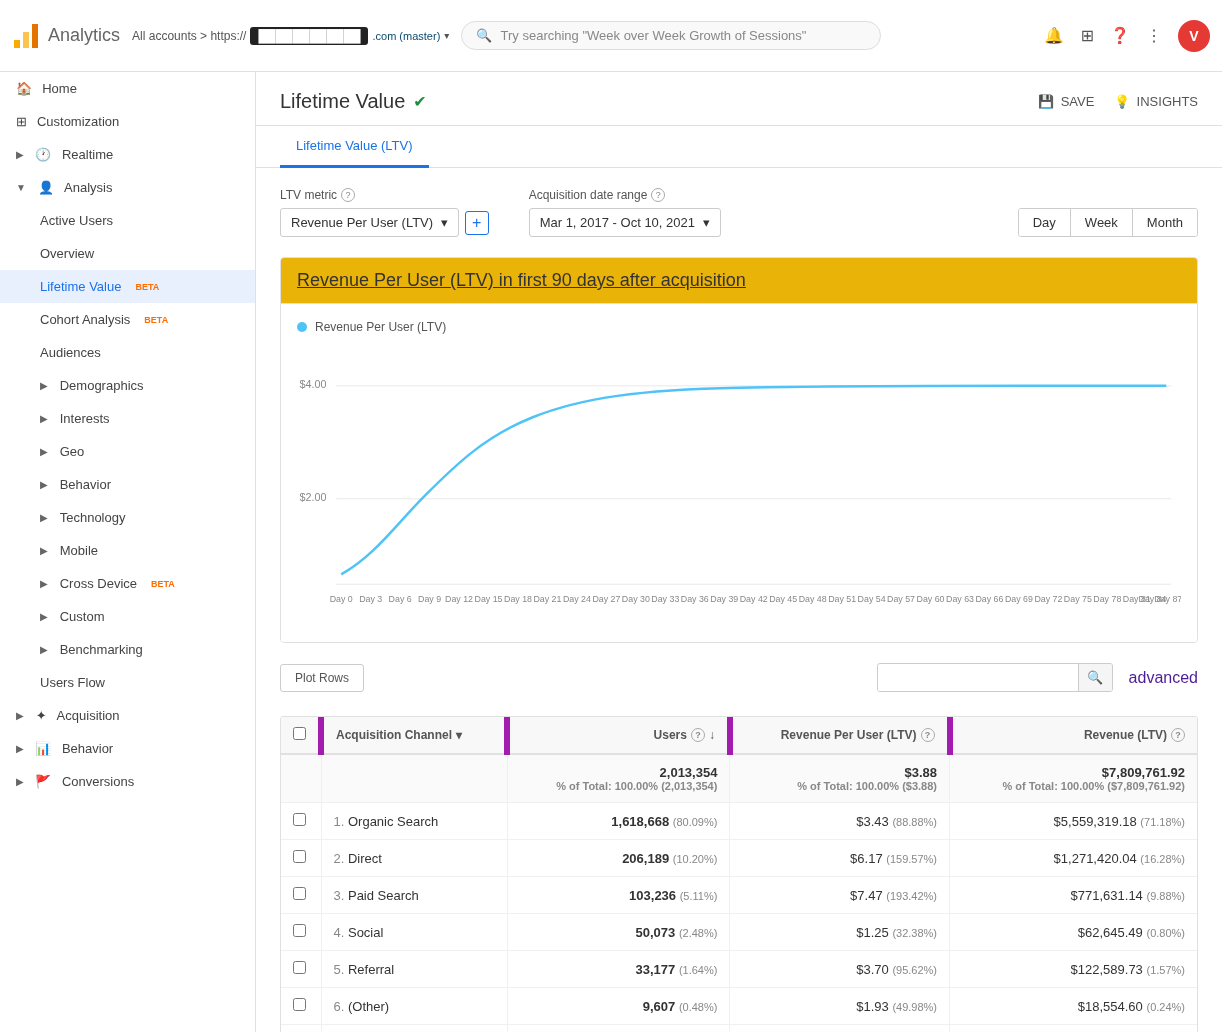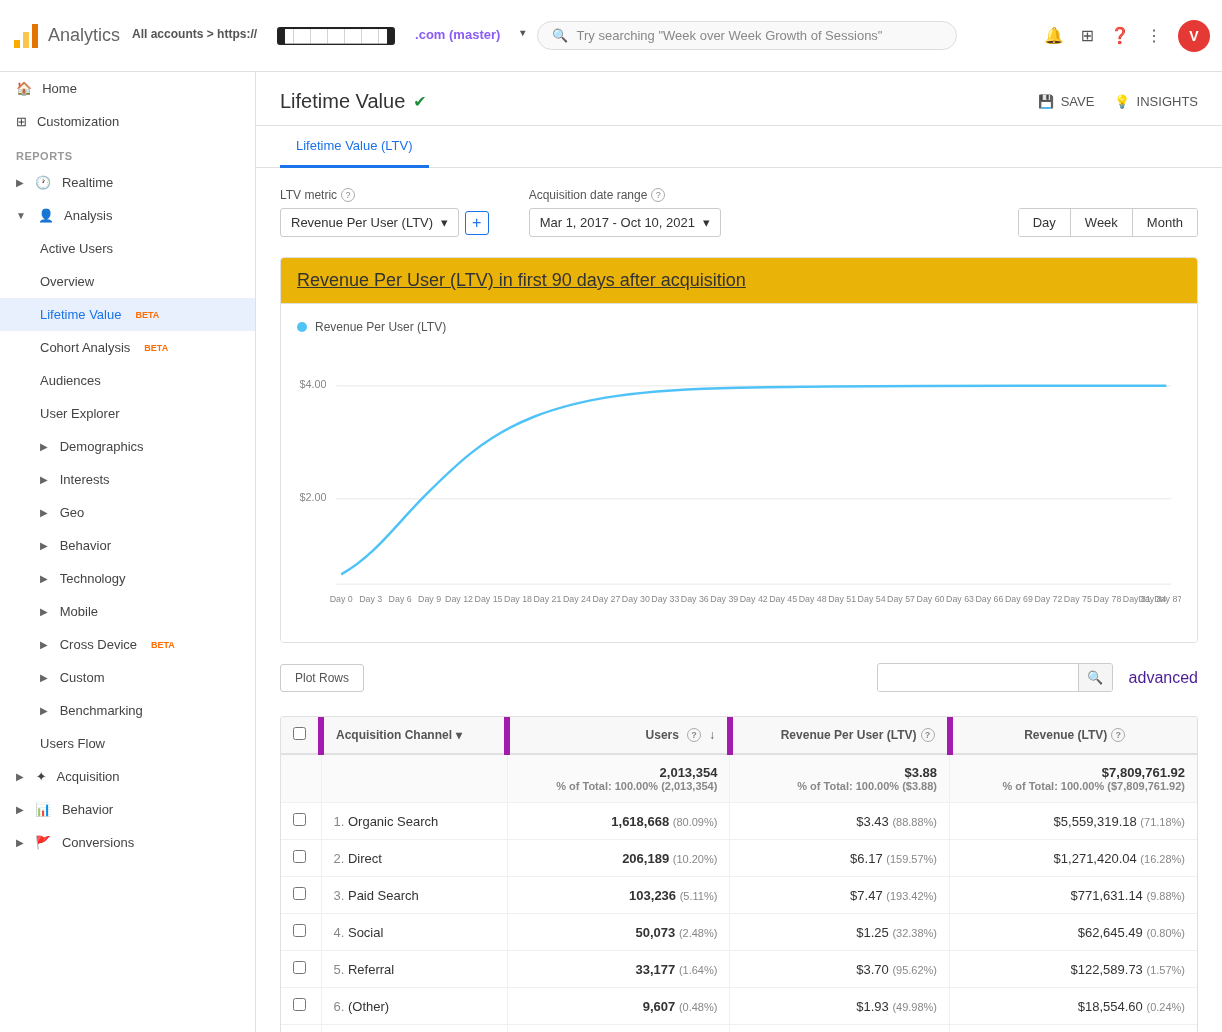--- a/index.html
+++ b/index.html
@@ -5,23 +5,23 @@
     * { box-sizing: border-box; margin: 0; padding: 0; }
     body { font-family: Arial, sans-serif; font-size: 13px; color: #333; background: #f5f5f5; display: flex; flex-direction: column; height: 100vh; overflow: hidden; }
 
     
     .topbar {
       display: flex; align-items: center; background: #fff; border-bottom: 1px solid #e0e0e0;
       height: 72px; padding: 0 12px; gap: 12px; flex-shrink: 0; z-index: 10;
     }
     .topbar-logo { display: flex; align-items: center; gap: 8px; font-size: 18px; font-weight: 500; color: #666; text-decoration: none; }
     .logo-icon { width: 28px; height: 28px; }
-    .topbar-breadcrumb { display: flex; align-items: flex-start; gap: 20px; font-size: 12px; color: #555; font-weight: bold; }
+    .topbar-breadcrumb { display: flex; align-items: center; gap: 4px; font-size: 12px; color: #555; }
     .breadcrumb-domain { background: #222; color: #fff; padding: 2px 8px; border-radius: 3px; font-size: 12px; }
-    .breadcrumb-master { font-size: 13px; color: #8b5cf6; }
+    .breadcrumb-master { font-size: 11px; color: #0c4a6e; }
     .dropdown-arrow { font-size: 10px; color: #555; cursor: pointer; }
     .search-bar {
       flex: 1; max-width: 420px; display: flex; align-items: center; border: 1px solid #ddd; border-radius: 20px;
       padding: 6px 14px; gap: 8px; background: #f9f9f9; color: #888; font-size: 13px;
     }
     .topbar-icons { display: flex; align-items: center; gap: 16px; margin-left: auto; }
     .topbar-icon { cursor: pointer; color: #555; font-size: 16px; }
     .topbar-avatar {
       width: 32px; height: 32px; border-radius: 50%; background: #e53935; color: #fff;
       display: flex; align-items: center; justify-content: center; font-weight: bold; font-size: 14px;
@@ -170,23 +170,20 @@
     <div class="sidebar-item">
       <span>🏠</span>
       <span>Home</span>
     </div>
 
     <div class="sidebar-item">
       <span>⊞</span>
       <span>Customization</span>
     </div>
 
-    <div class="sidebar-item section-header">
-      <span>REPORTS</span>
-    </div>
 
     <div class="sidebar-item">
       <span class="sidebar-arrow">▶</span>
       <span>🕐</span>
       <span>Realtime</span>
     </div>
 
     <div class="sidebar-item" style="font-weight:500;">
       <span class="sidebar-arrow">▼</span>
       <span>👤</span>
@@ -202,23 +199,20 @@
     <div class="sidebar-item sub active">
       <span>Lifetime Value</span>
       <span class="beta-badge">BETA</span>
     </div>
     <div class="sidebar-item sub">
       <span>Cohort Analysis</span>
       <span class="beta-badge">BETA</span>
     </div>
     <div class="sidebar-item sub">
       <span>Audiences</span>
-    </div>
-    <div class="sidebar-item sub">
-      <span>User Explorer</span>
     </div>
     <div class="sidebar-item sub">
       <span class="sidebar-arrow">▶</span>
       <span>Demographics</span>
     </div>
     <div class="sidebar-item sub">
       <span class="sidebar-arrow">▶</span>
       <span>Interests</span>
     </div>
     <div class="sidebar-item sub">
@@ -407,34 +401,34 @@
               <th class="checkbox-cell">
                 <input type="checkbox" style="">
               </th>
               <th>
                 <div class="col-header">
                   <span>Acquisition Channel</span>
                   <span>▾</span>
                 </div>
               </th>
               <th class="right">
-                <div class="col-header" style="justify-content:flex-end;gap:8px;">
+                <div class="col-header" style="justify-content:flex-end;">
                   <span>Users</span>
                   <span class="help-icon">?</span>
                   <span style="color:#555;">↓</span>
                 </div>
               </th>
               <th class="right">
                 <div class="col-header" style="justify-content:flex-end;">
                   <span>Revenue Per User (LTV)</span>
                   <span class="help-icon">?</span>
                 </div>
               </th>
               <th class="right">
-                <div class="col-header" style="justify-content:center;">
+                <div class="col-header" style="justify-content:flex-end;">
                   <span>Revenue (LTV)</span>
                   <span class="help-icon">?</span>
                 </div>
               </th>
             </tr>
           </thead>
           <tbody>
 
             <tr class="total-row">
               <td></td>

